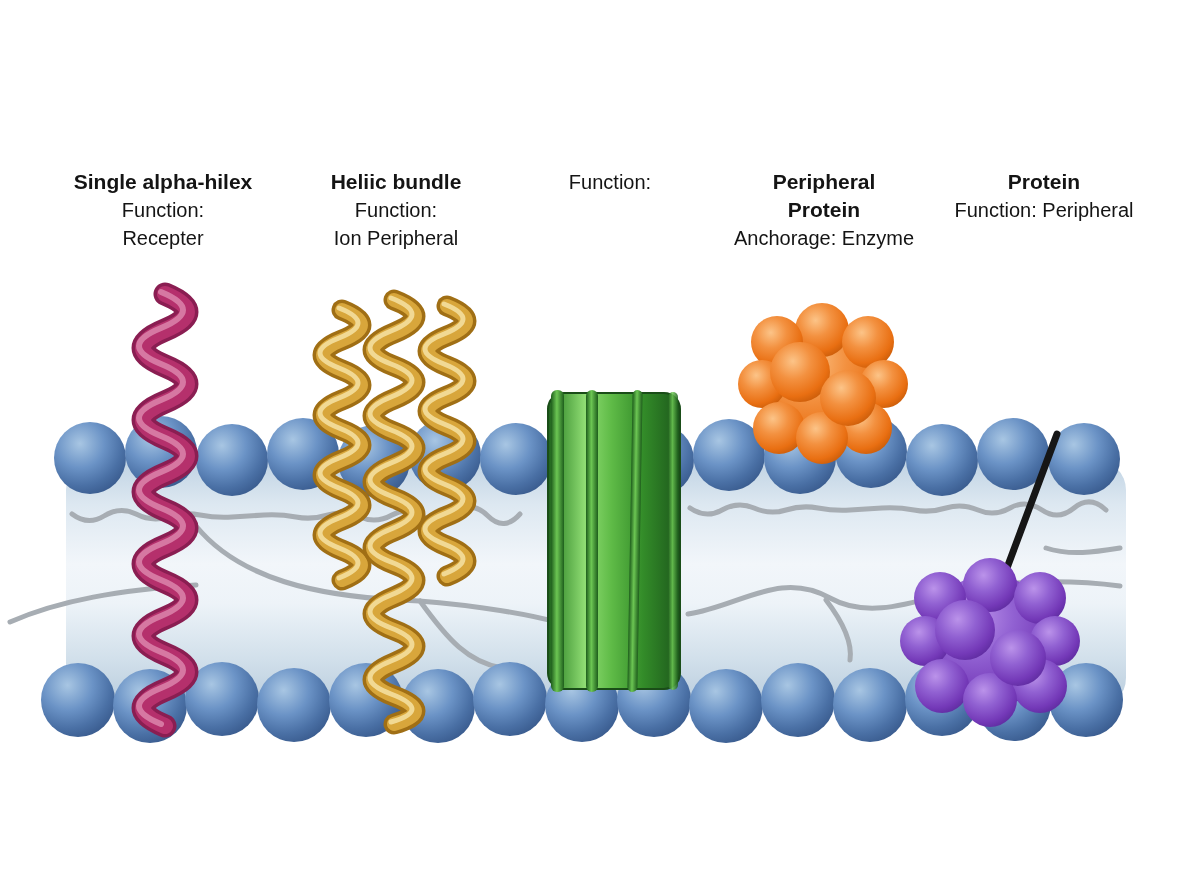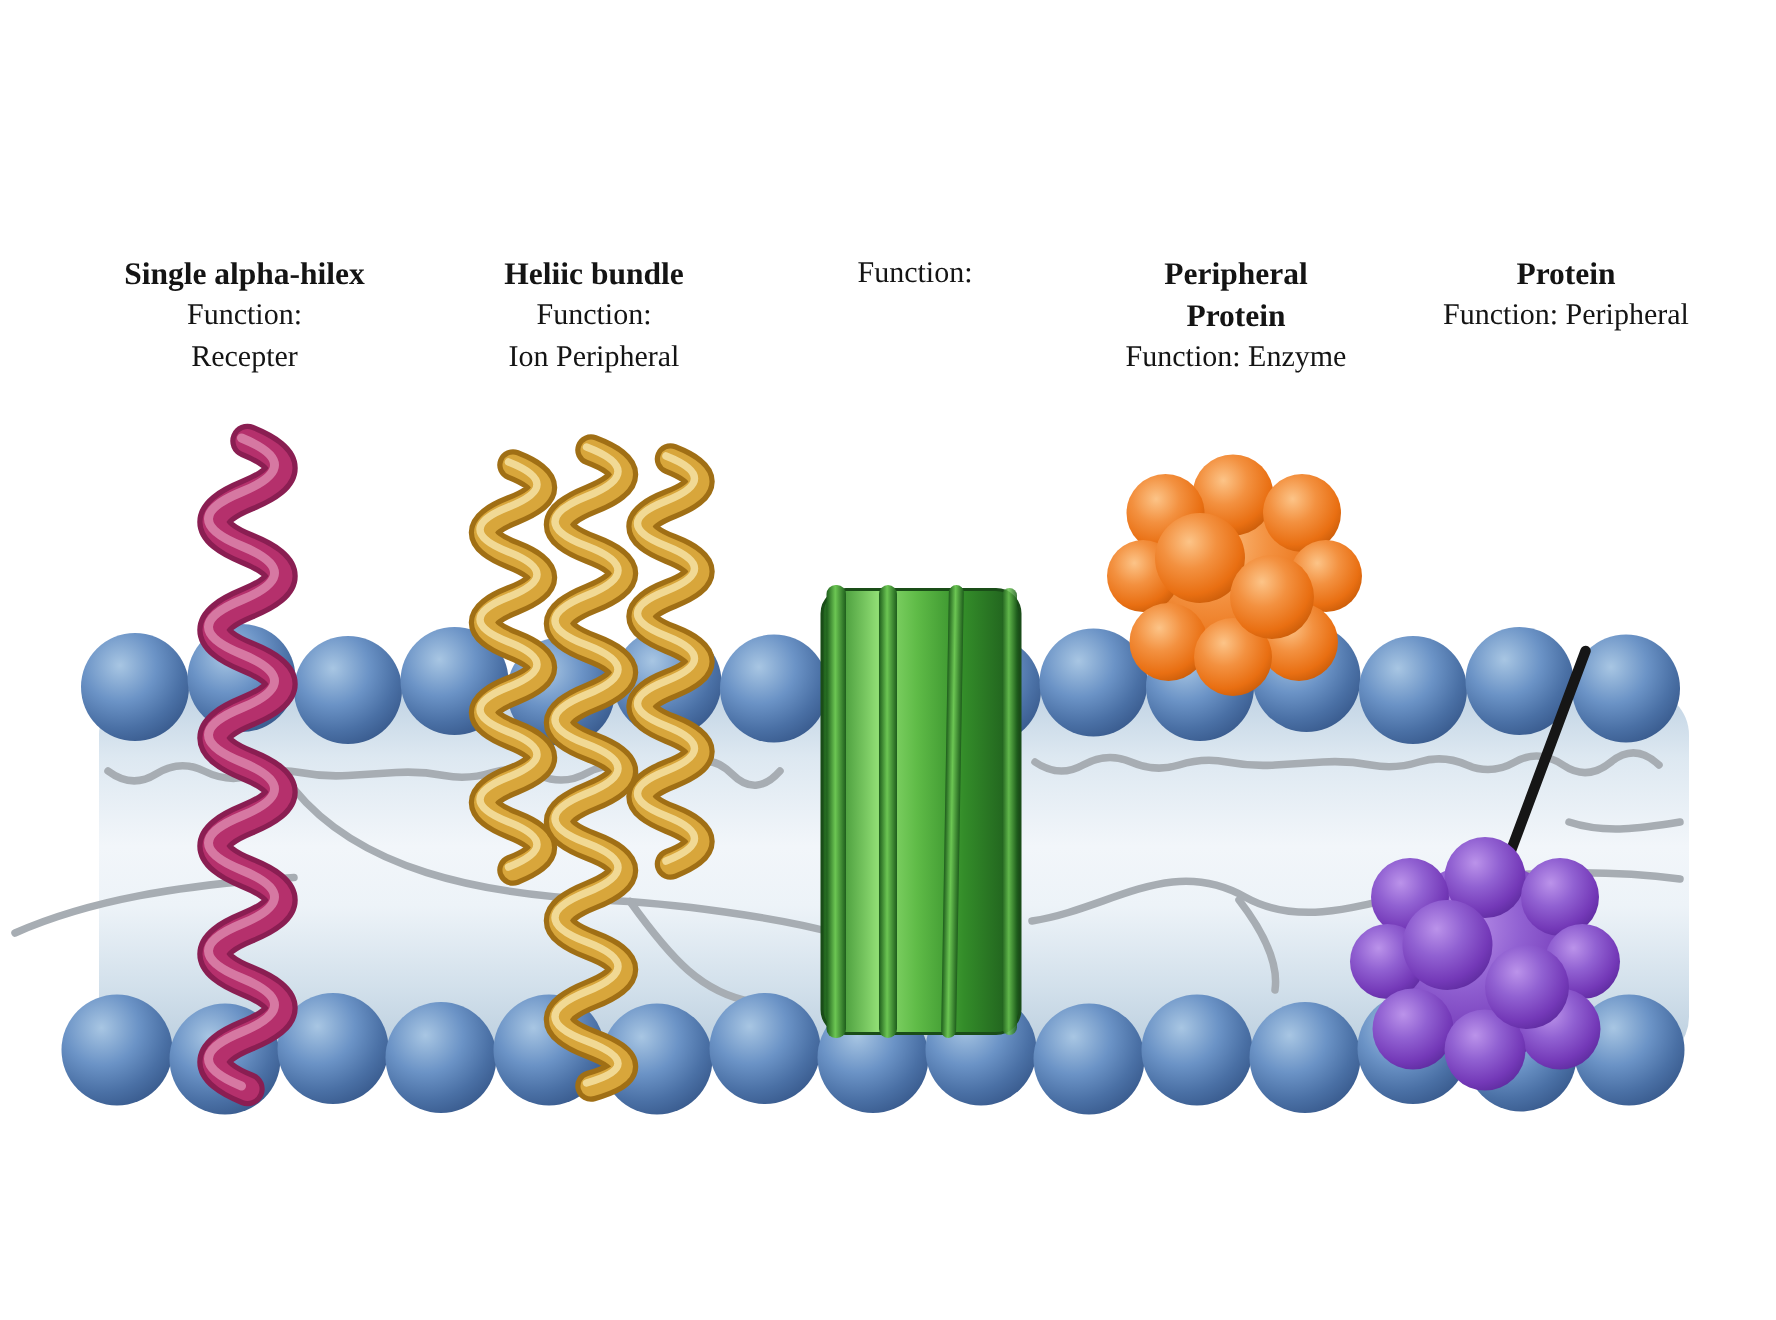--- a/index.html
+++ b/index.html
@@ -1,21 +1,21 @@
 <!DOCTYPE html>
 <html><head>
 <meta charset="utf-8">
 <style>
   html,body{margin:0;padding:0;background:#ffffff;}
   .canvas{
     position:relative;
     width:1184px;height:880px;
     background:#ffffff;
     overflow:hidden;
-    font-family:Liberation Serif, serif;
+    font-family:Liberation Sans, sans-serif;
   }
   .diagram-svg{position:absolute;left:0;top:0;}
   .label{
     position:absolute;
     top:168px;
     text-align:center;
     color:#141414;
     line-height:28px;
     font-size:20px;
   }
@@ -200,21 +200,21 @@
     <span class="r">Ion Peripheral</span>
   </div>
 
   <div class="label" style="left:485px;width:250px;">
     <span class="r">Function:</span>
   </div>
 
   <div class="label" style="left:699px;width:250px;">
     <span class="t">Peripheral</span>
     <span class="t">Protein</span>
-    <span class="r">Function: Enzyme</span>
+    <span class="r">Anchorage: Enzyme</span>
   </div>
 
   <div class="label" style="left:911px;width:266px;">
     <span class="t">Protein</span>
     <span class="r">Function: Peripheral</span>
   </div>
 
 </div>
 
 </body></html>

